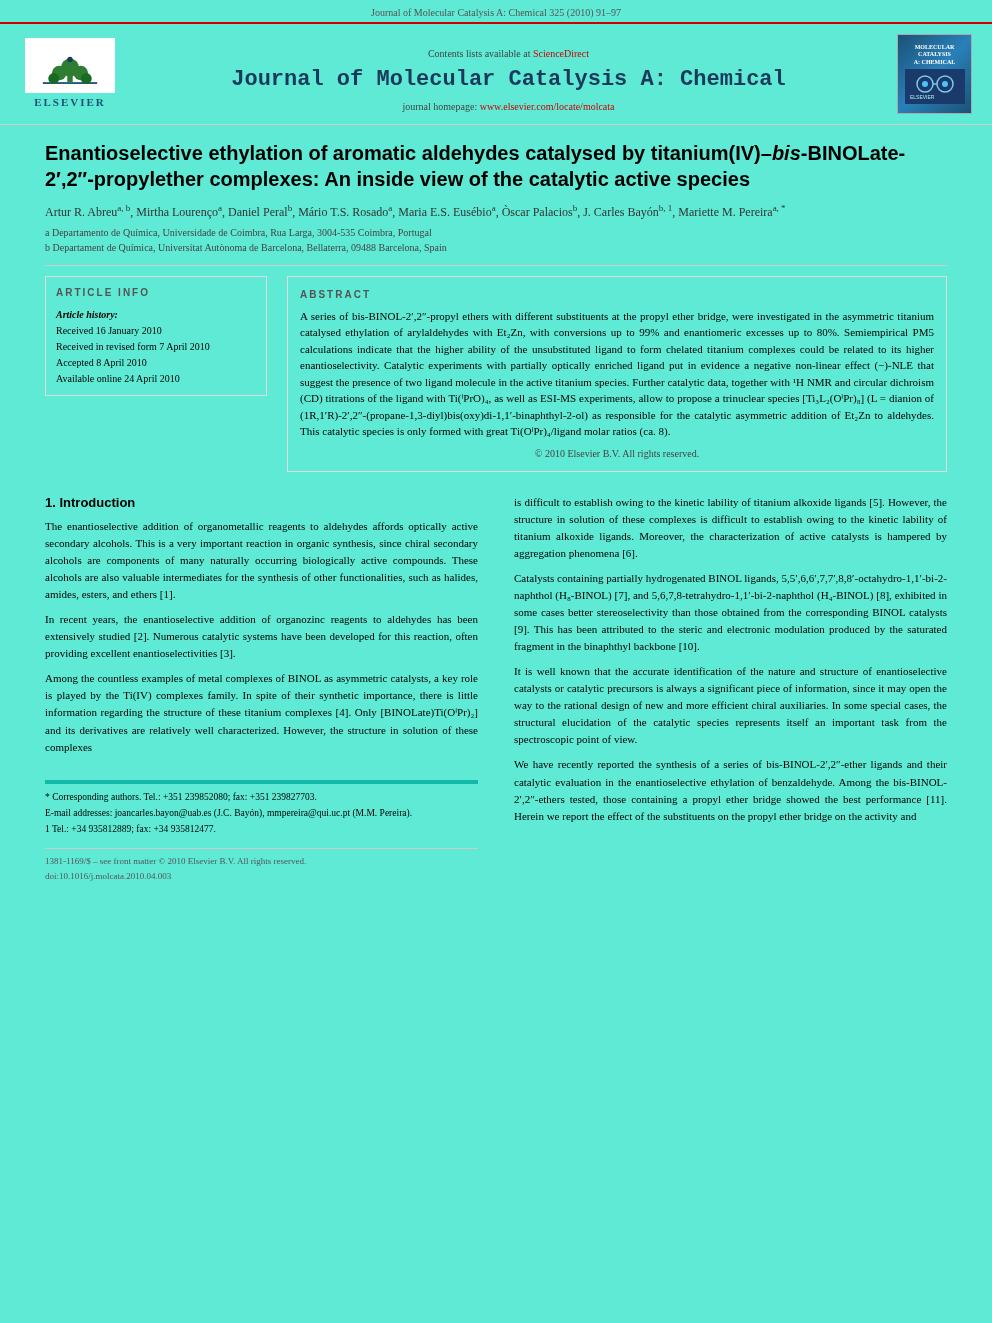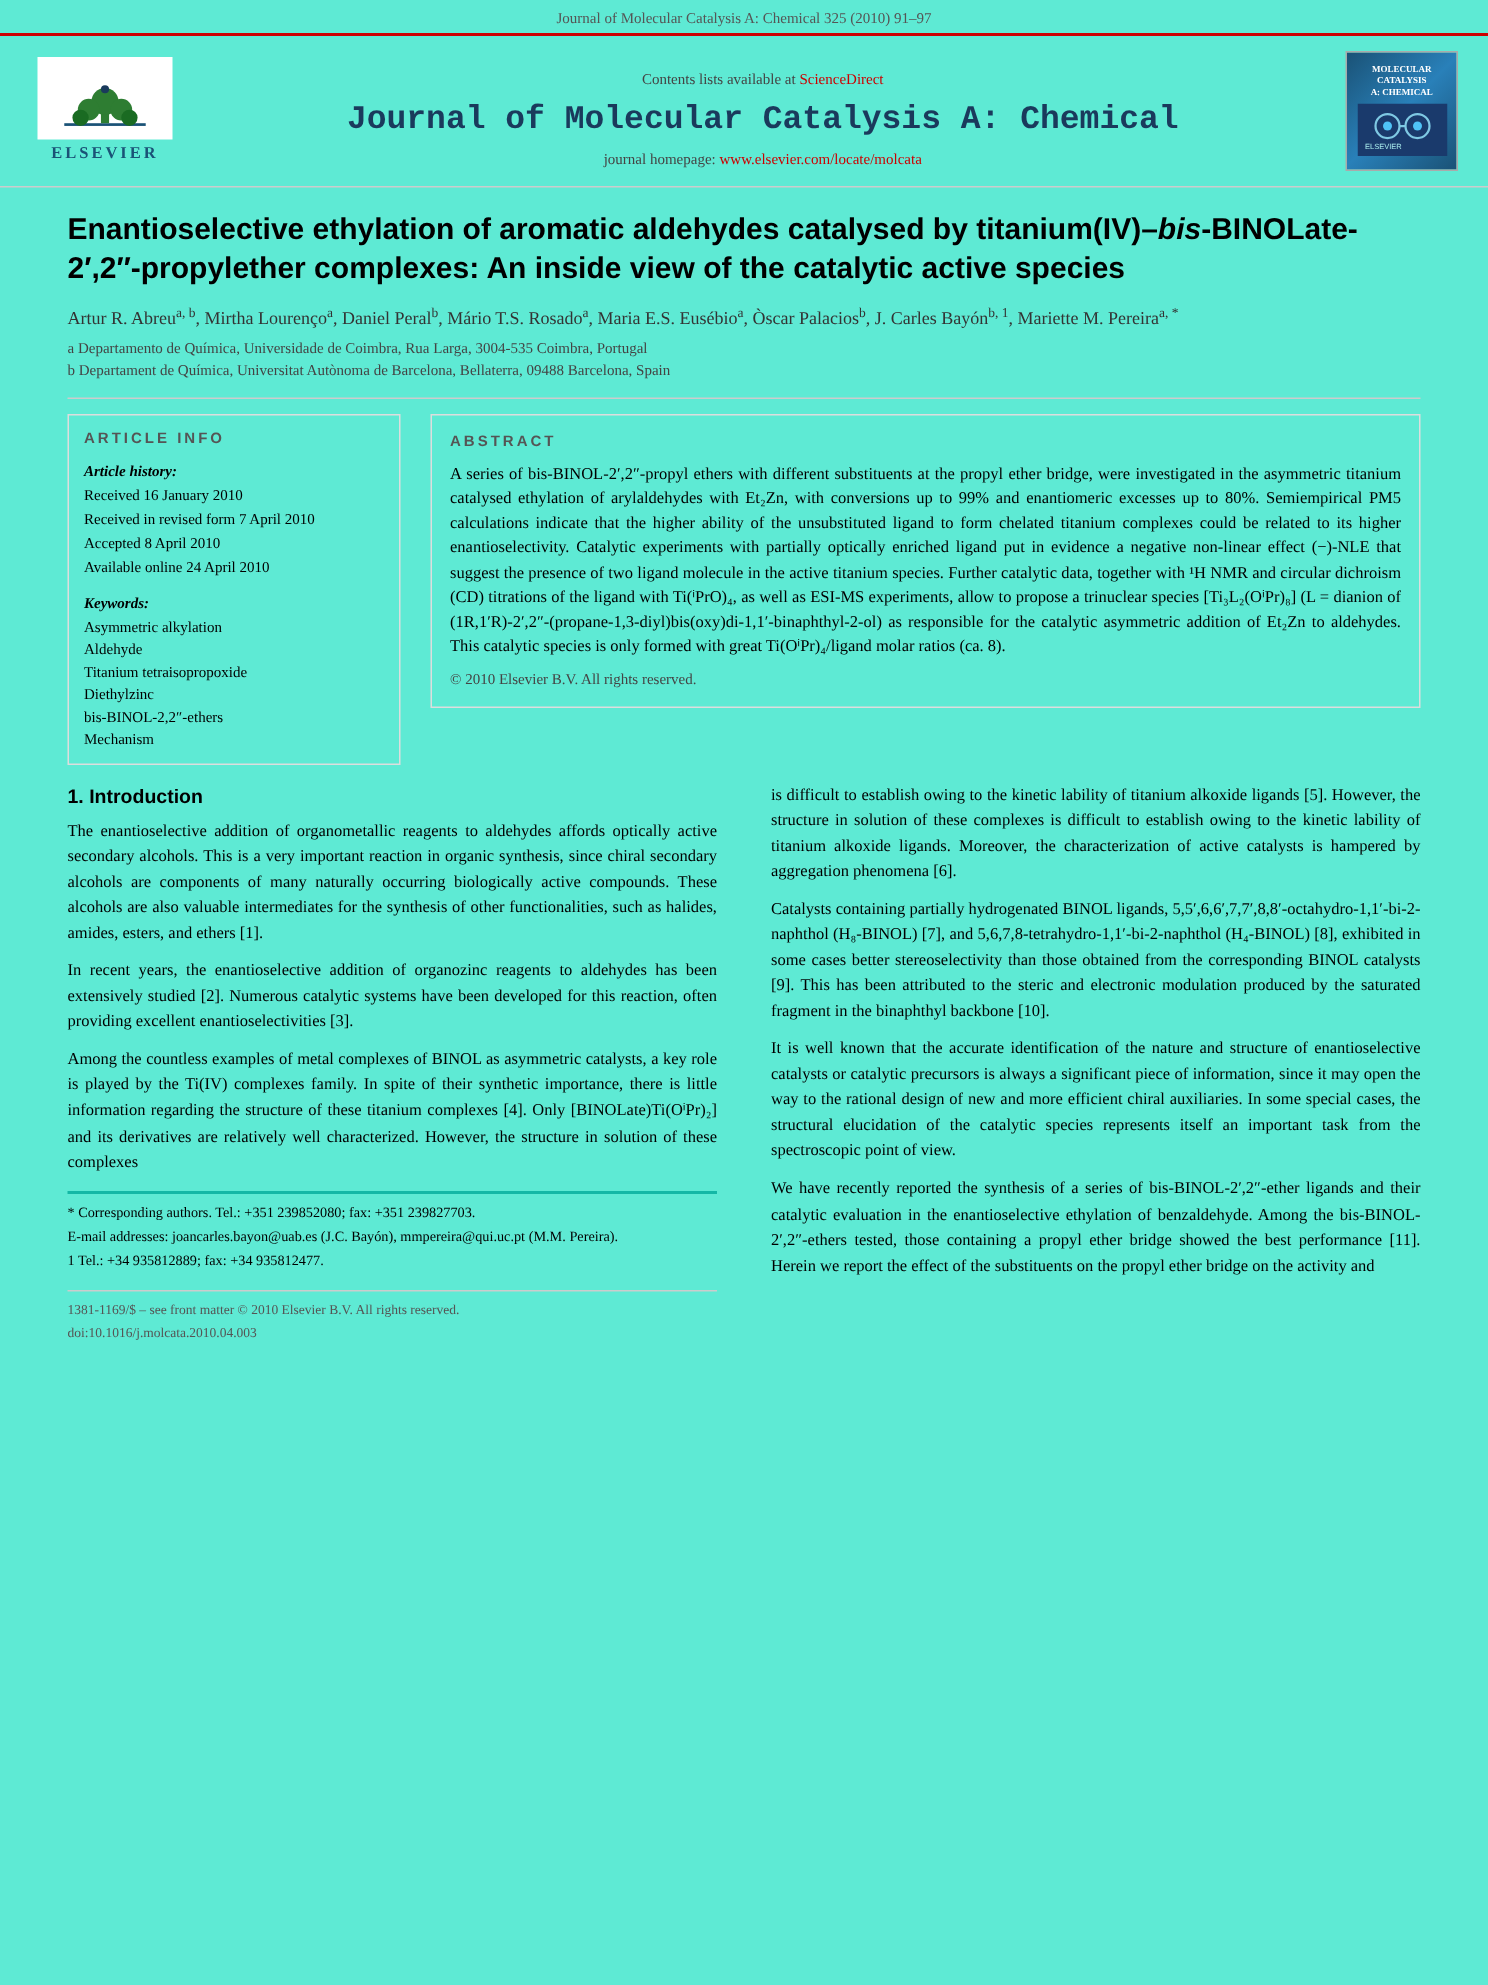--- a/index.html
+++ b/index.html
@@ -198,21 +198,21 @@
       margin-bottom: 10px;
     }
     .abstract-text {
       font-size: 11px;
       line-height: 1.5;
       text-align: justify;
     }
     .copyright-line {
       font-size: 10px;
       color: #444;
-      text-align: left;
+      text-align: center;
       margin-top: 6px;
     }
     
     .body-two-col {
       display: flex;
       gap: 36px;
       margin-top: 12px;
     }
     .body-left {
       flex: 1;
@@ -227,22 +227,22 @@
       font-family: Arial, sans-serif;
     }
     .body-para {
       font-size: 11px;
       line-height: 1.55;
       text-align: justify;
       margin-bottom: 8px;
     }
     
     .footnotes-section {
-      border-top: 2px solid #14b8a6;
-      margin-top: 10px;
+      border-top: 4px solid #14b8a6;
+      margin-top: 24px;
       padding-top: 6px;
       font-size: 9.5px;
       line-height: 1.5;
     }
     .footnote-item {
       font-size: 9.5px;
       line-height: 1.5;
       margin-bottom: 2px;
     }
     .bottom-bar {
@@ -334,29 +334,20 @@
       <div class="left-col">
         <div class="article-info-box">
           <div class="section-label">ARTICLE INFO</div>
           <div>
             <span class="info-label">Article history:</span>
           </div>
           <div>Received 16 January 2010</div>
           <div>Received in revised form 7 April 2010</div>
           <div>Accepted 8 April 2010</div>
           <div>Available online 24 April 2010</div>
-          <div class="keywords-section">
-            <div class="info-label">Keywords:</div>
-            <div class="keyword-item">Asymmetric alkylation</div>
-            <div class="keyword-item">Aldehyde</div>
-            <div class="keyword-item">Titanium tetraisopropoxide</div>
-            <div class="keyword-item">Diethylzinc</div>
-            <div class="keyword-item">bis-BINOL-2,2″-ethers</div>
-            <div class="keyword-item">Mechanism</div>
-          </div>
         </div>
       </div>
 
       <div class="right-col">
         <div class="abstract-box">
           <div class="section-label">ABSTRACT</div>
           <div class="abstract-text">A series of bis-BINOL-2′,2″-propyl ethers with different substituents at the propyl ether bridge, were investigated in the asymmetric titanium catalysed ethylation of arylaldehydes with Et₂Zn, with conversions up to 99% and enantiomeric excesses up to 80%. Semiempirical PM5 calculations indicate that the higher ability of the unsubstituted ligand to form chelated titanium complexes could be related to its higher enantioselectivity. Catalytic experiments with partially optically enriched ligand put in evidence a negative non-linear effect (−)-NLE that suggest the presence of two ligand molecule in the active titanium species. Further catalytic data, together with ¹H NMR and circular dichroism (CD) titrations of the ligand with Ti(ⁱPrO)₄, as well as ESI-MS experiments, allow to propose a trinuclear species [Ti₃L₂(OⁱPr)₈] (L = dianion of (1R,1′R)-2′,2″-(propane-1,3-diyl)bis(oxy)di-1,1′-binaphthyl-2-ol) as responsible for the catalytic asymmetric addition of Et₂Zn to aldehydes. This catalytic species is only formed with great Ti(OⁱPr)₄/ligand molar ratios (ca. 8).</div>
           <div class="copyright-line">© 2010 Elsevier B.V. All rights reserved.</div>
         </div>
       </div>

